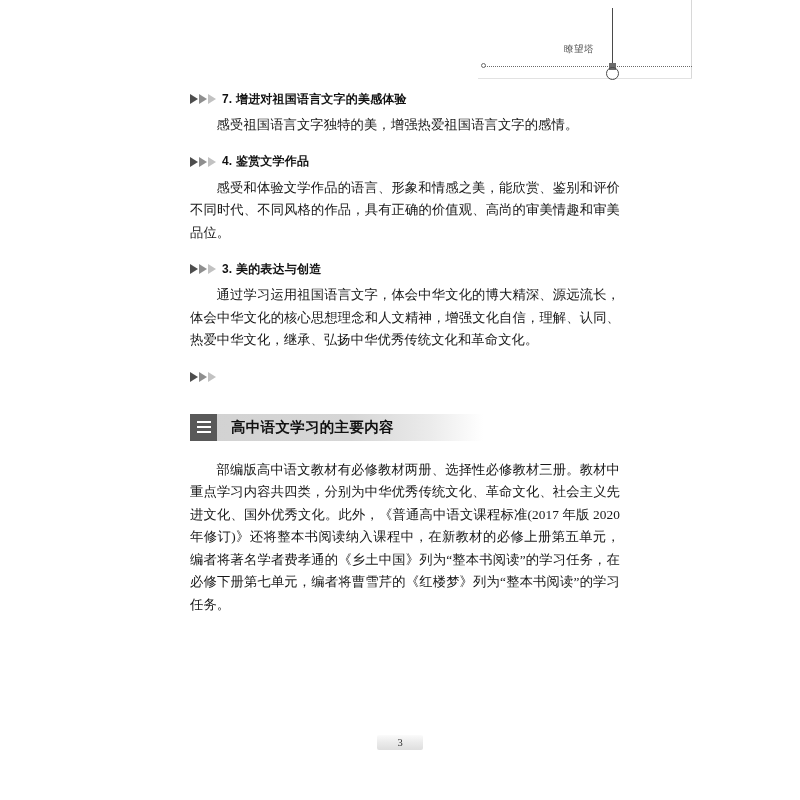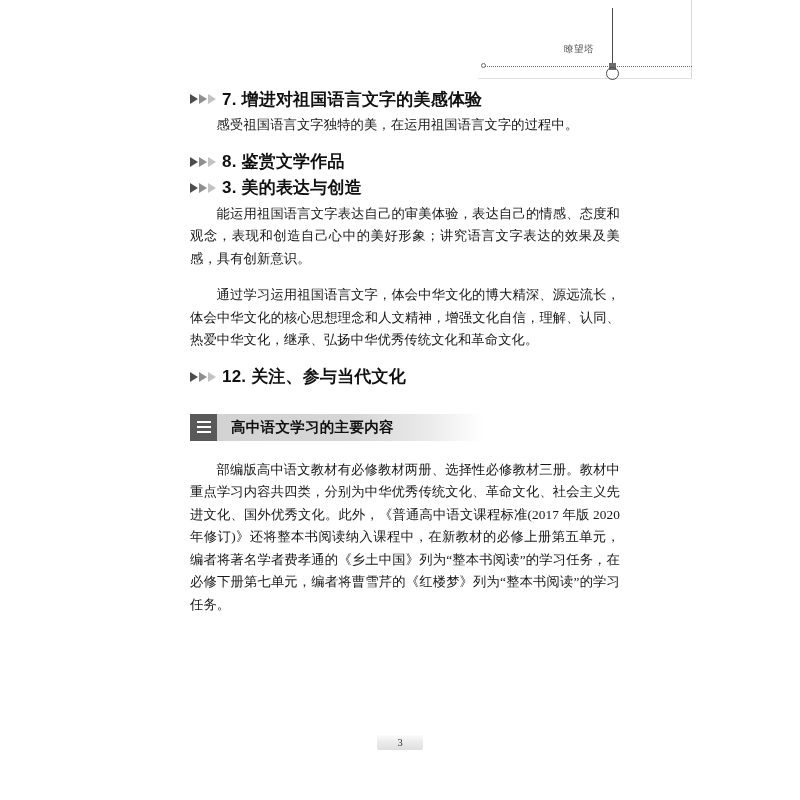--- a/index.html
+++ b/index.html
@@ -127,21 +127,21 @@
     border-bottom: 5.5px solid transparent;
     border-left: 8px solid #555;
     margin-right: 1px;
   }
   .tri.t1 { border-left-color: #4d4d4d; }
   .tri.t2 { border-left-color: #8e8e8e; }
   .tri.t3 { border-left-color: #c2c2c2; }
 
   .sub-heading-text {
     font-family: "Liberation Sans", "DejaVu Sans", sans-serif;
-    font-size: 17px;
+    font-size: 12px;
     font-weight: bold;
     color: #111111;
     letter-spacing: 0.2px;
     white-space: nowrap;
   }
 
   
   p.body-para {
     margin: 0 0 9px 0;
     font-size: 13.3px;
@@ -231,51 +231,50 @@
 <div class="page-body">
 
   <div class="sub-heading">
     <span class="tri-group">
       <span class="tri t1"></span>
         <span class="tri t2"></span>
         <span class="tri t3"></span>
     </span>
     <span class="sub-heading-text">7. 增进对祖国语言文字的美感体验</span>
   </div>
-  <p class="body-para last-of-block">感受祖国语言文字独特的美，在运用祖国语言文字的过程中。</p>
-
-  <div class="sub-heading">
-    <span class="tri-group">
-      <span class="tri t1"></span>
-        <span class="tri t2"></span>
-        <span class="tri t3"></span>
-    </span>
-    <span class="sub-heading-text">8. 鉴赏文学作品</span>
-  </div>
+  <p class="body-para last-of-block">感受祖国语言文字独特的美，增强热爱祖国语言文字的感情。</p>
+
+  <div class="sub-heading">
+    <span class="tri-group">
+      <span class="tri t1"></span>
+        <span class="tri t2"></span>
+        <span class="tri t3"></span>
+    </span>
+    <span class="sub-heading-text">4. 鉴赏文学作品</span>
+  </div>
+  <p class="body-para last-of-block">感受和体验文学作品的语言、形象和情感之美，能欣赏、鉴别和评价不同时代、不同风格的作品，具有正确的价值观、高尚的审美情趣和审美品位。</p>
 
   <div class="sub-heading">
     <span class="tri-group">
       <span class="tri t1"></span>
         <span class="tri t2"></span>
         <span class="tri t3"></span>
     </span>
     <span class="sub-heading-text">3. 美的表达与创造</span>
   </div>
-  <p class="body-para last-of-block">能运用祖国语言文字表达自己的审美体验，表达自己的情感、态度和观念，表现和创造自己心中的美好形象；讲究语言文字表达的效果及美感，具有创新意识。</p>
 
   <p class="body-para last-of-block">通过学习运用祖国语言文字，体会中华文化的博大精深、源远流长，体会中华文化的核心思想理念和人文精神，增强文化自信，理解、认同、热爱中华文化，继承、弘扬中华优秀传统文化和革命文化。</p>
 
 
   <div class="sub-heading">
     <span class="tri-group">
       <span class="tri t1"></span>
         <span class="tri t2"></span>
         <span class="tri t3"></span>
     </span>
-    <span class="sub-heading-text">12. 关注、参与当代文化</span>
   </div>
 
   <div class="section-header">
     <div class="section-badge">
       <span class="bars">
           <i></i>
           <i></i>
           <i></i>
         </span>
     </div>

